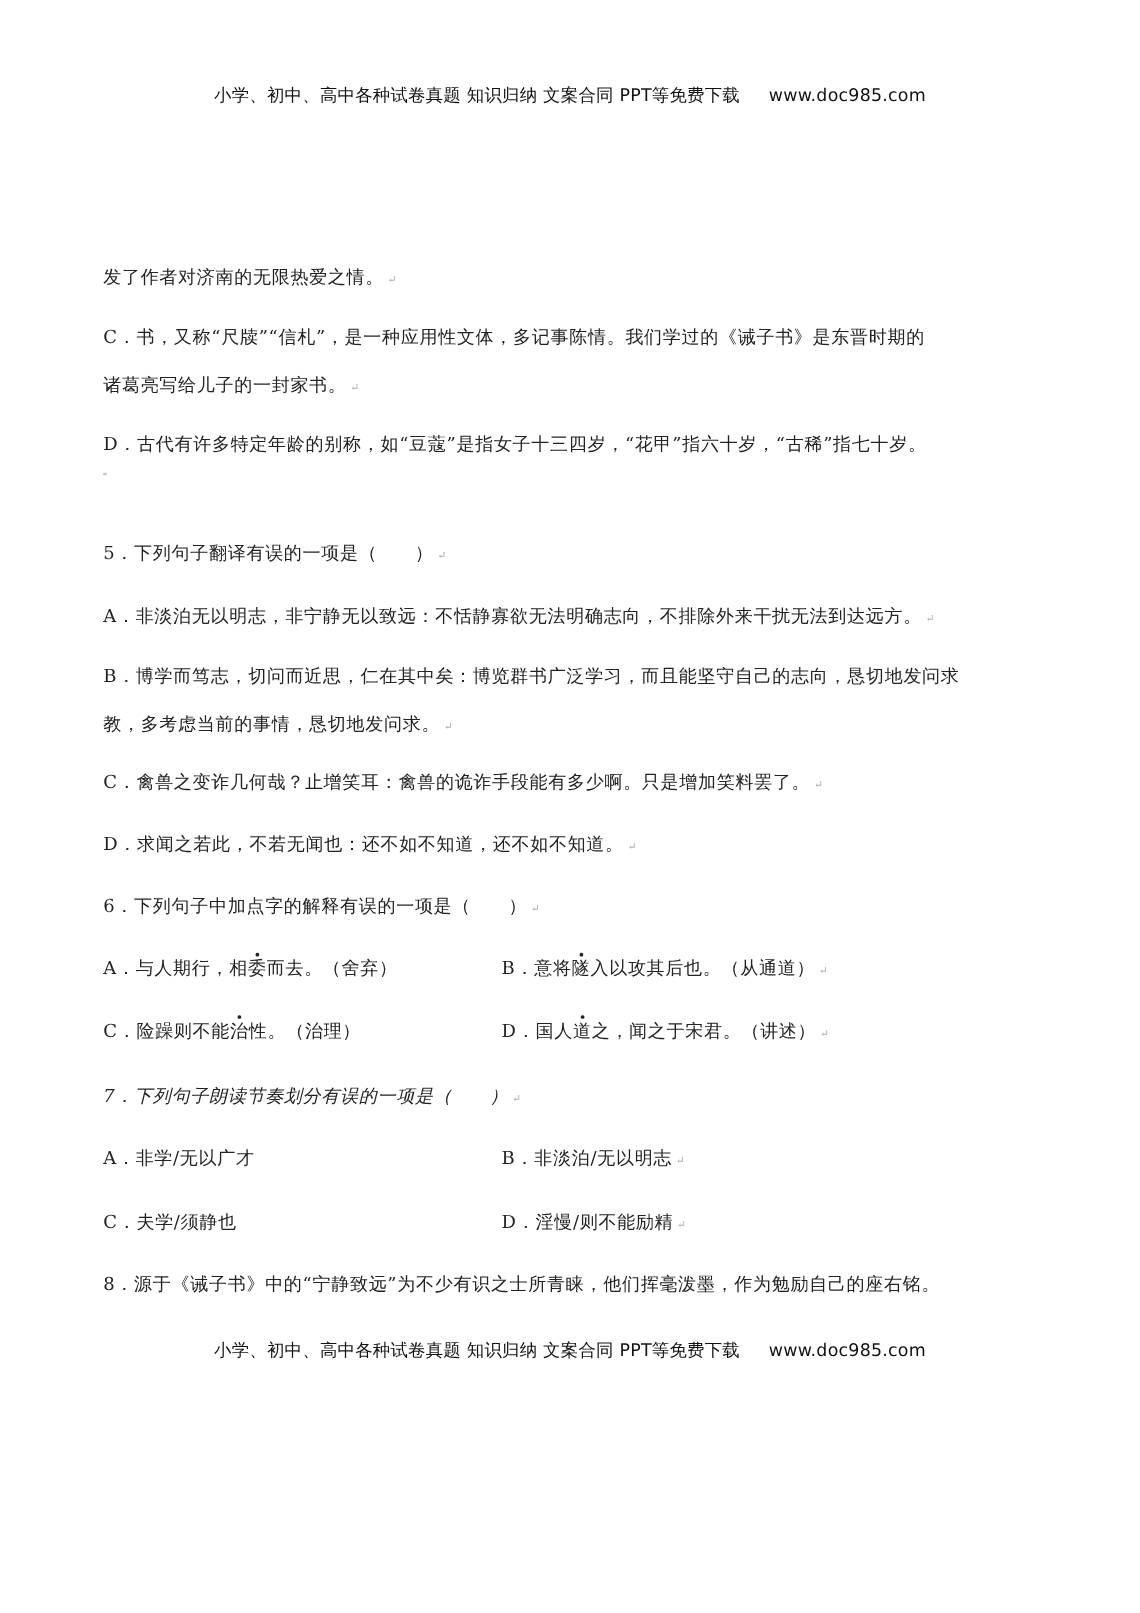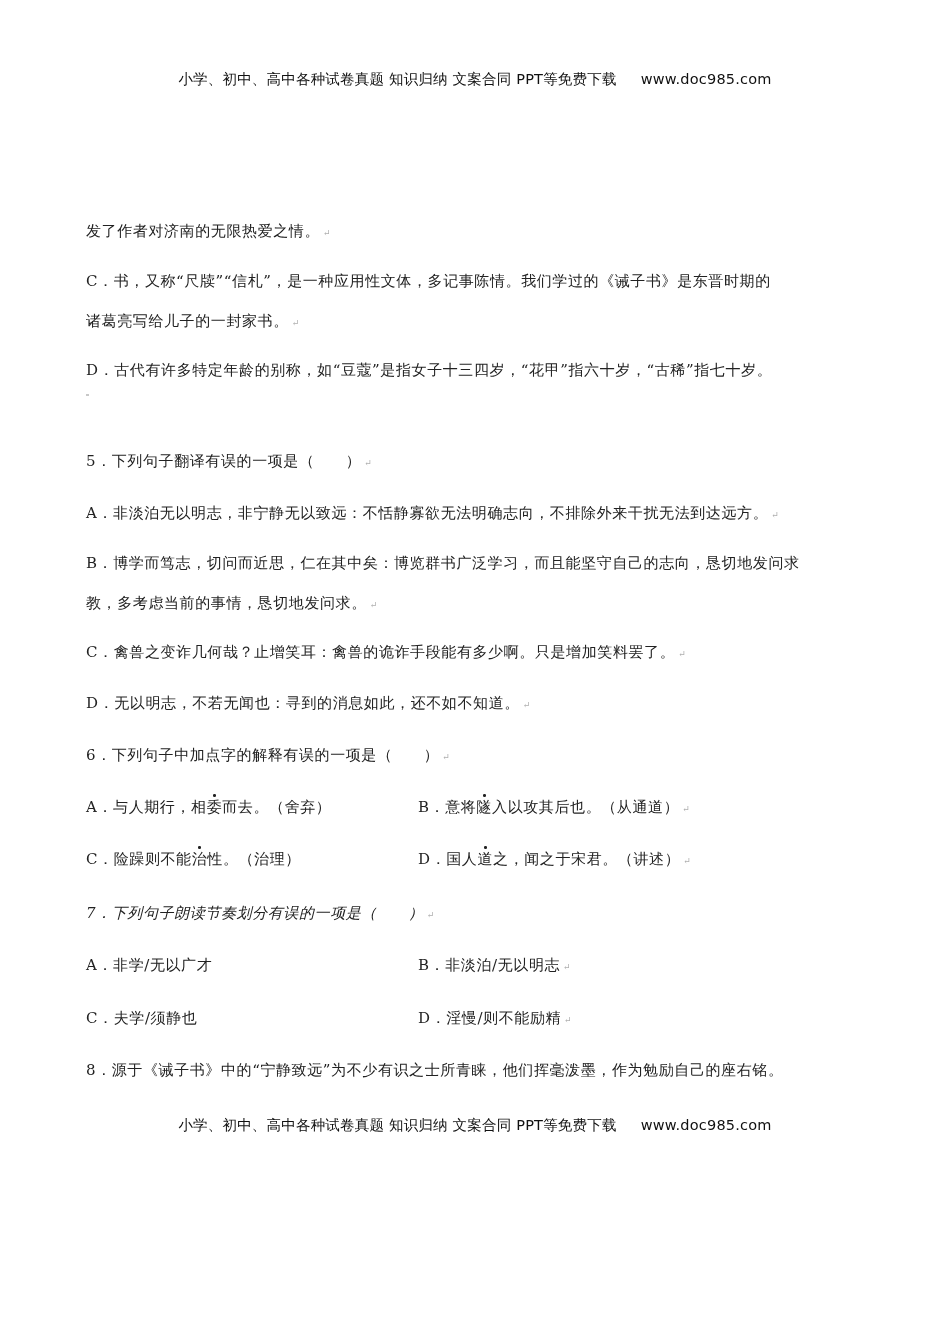--- a/index.html
+++ b/index.html
@@ -30,21 +30,21 @@
 <div class="line" style="top:312px;"><span>诸葛亮写给儿子的一封家书。</span><span class="mark">↵</span></div>
 
 <div class="line" style="top:361px;"><span>D．古代有许多特定年龄的别称，如“豆蔻”是指女子十三四岁，“花甲”指六十岁，“古稀”指七十岁。</span></div>
 <div class="stray"></div>
 
 <div class="line" style="top:452px;"><span>5．下列句子翻译有误的一项是（　　）</span><span class="mark">↵</span></div>
 <div class="line" style="top:504px;"><span>A．非淡泊无以明志，非宁静无以致远：不恬静寡欲无法明确志向，不排除外来干扰无法到达远方。</span><span class="mark">↵</span></div>
 <div class="line" style="top:554px;"><span>B．博学而笃志，切问而近思，仁在其中矣：博览群书广泛学习，而且能坚守自己的志向，恳切地发问求</span></div>
 <div class="line" style="top:594px;"><span>教，多考虑当前的事情，恳切地发问求。</span><span class="mark">↵</span></div>
 <div class="line" style="top:643px;"><span>C．禽兽之变诈几何哉？止增笑耳：禽兽的诡诈手段能有多少啊。只是增加笑料罢了。</span><span class="mark">↵</span></div>
-<div class="line" style="top:694px;"><span>D．无以明志，不若无闻也：寻到的消息如此，还不如不知道。</span><span class="mark">↵</span></div>
+<div class="line" style="top:694px;"><span>D．求闻之若此，不若无闻也：还不如不知道，还不如不知道。</span><span class="mark">↵</span></div>
 
 <div class="line" style="top:746px;"><span>6．下列句子中加点字的解释有误的一项是（　　）</span><span class="mark">↵</span></div>
 <div class="line" style="top:798px;text-align:right;"><span>A．与人期行，相</span><span class="dot">委</span><span>而去。（舍弃）</span></div>
 <div class="line col2" style="top:798px;"><span>B．意将</span><span class="dot">隧</span><span>入以攻其后也。（从通道）</span><span class="mark">↵</span></div>
 <div class="line" style="top:850px;"><span>C．险躁则不能</span><span class="dot">治</span><span>性。（治理）</span></div>
 <div class="line col2" style="top:850px;"><span>D．国人</span><span class="dot">道</span><span>之，闻之于宋君。（讲述）</span><span class="mark">↵</span></div>
 
 <div class="line" style="top:904px;font-style:italic;"><span>7．下列句子朗读节奏划分有误的一项是（　　）</span><span class="mark">↵</span></div>
 <div class="line" style="top:956px;"><span>A．非学/无以广才</span></div>
 <div class="line col2" style="top:956px;"><span>B．非淡泊/无以明志</span><span class="mark">↵</span></div>

